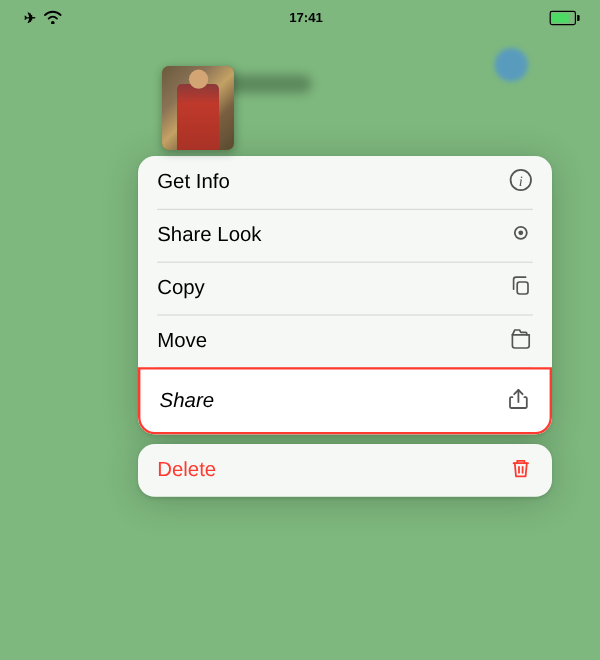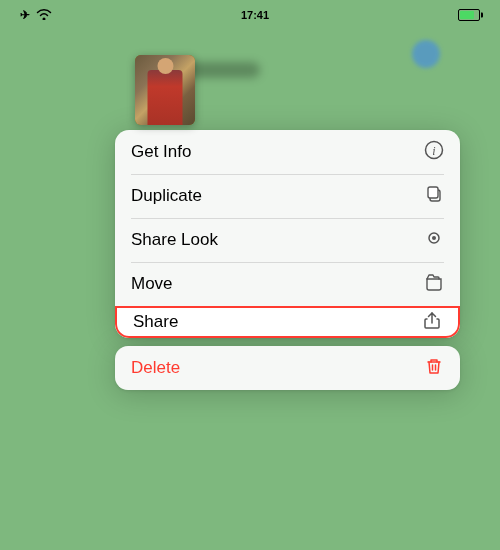--- a/index.html
+++ b/index.html
@@ -263,67 +263,67 @@
       <span class="menu-item-label">Get Info</span>
       <span class="menu-item-icon">
         <svg width="20" height="20" viewBox="0 0 20 20" fill="none">
           <circle cx="10" cy="10" r="8.5" stroke="#555" stroke-width="1.5"></circle>
           <text x="10" y="15" text-anchor="middle" font-size="12" fill="#555" font-family="serif" font-style="italic">i</text>
         </svg>
       </span>
     </div>
 
 
-    <div class="menu-item">
-      <span class="menu-item-label">Duplicate</span>
-      <span class="menu-item-icon">
-        <svg width="20" height="20" viewBox="0 0 20 20" fill="none">
-          <rect x="6" y="6" width="10" height="11" rx="2" stroke="#555" stroke-width="1.4"></rect>
-          <rect x="4" y="3" width="10" height="11" rx="2" stroke="#555" stroke-width="1.4" fill="white"></rect>
-        </svg>
-      </span>
-    </div>
 
     <div class="menu-item">
       <span class="menu-item-label">Share Look</span>
       <span class="menu-item-icon">
         <svg width="20" height="20" viewBox="0 0 20 20" fill="none">
           <circle cx="10" cy="10" r="5" stroke="#555" stroke-width="1.5"></circle>
           <circle cx="10" cy="10" r="2" fill="#555"></circle>
         </svg>
       </span>
     </div>
 
 
+    <div class="menu-item">
+      <span class="menu-item-label">Copy</span>
+      <span class="menu-item-icon">
+        <svg width="20" height="20" viewBox="0 0 20 20" fill="none">
+          <rect x="7" y="7" width="9" height="10" rx="2" stroke="#555" stroke-width="1.4"></rect>
+          <path d="M4 13V5a2 2 0 012-2h8" stroke="#555" stroke-width="1.4" stroke-linecap="round"></path>
+        </svg>
+      </span>
+    </div>
 
     <div class="menu-item">
       <span class="menu-item-label">Move</span>
       <span class="menu-item-icon">
         <svg width="20" height="20" viewBox="0 0 20 20" fill="none">
           <path d="M3 7h14v9a2 2 0 01-2 2H5a2 2 0 01-2-2V7z" stroke="#555" stroke-width="1.4"></path>
           <path d="M3 7l2-4h4l1 2h4a1 1 0 011 1v1" stroke="#555" stroke-width="1.4" stroke-linecap="round" stroke-linejoin="round"></path>
         </svg>
       </span>
     </div>
 
     <div style="border: 2.5px solid #ff3b30; margin: 0; position: relative; background: white; border-radius: 0 0 14px 14px;">
-      <div class="menu-item" style="height: 28px;">
+      <div class="menu-item" style="height: 52px; font-style: italic;">
         <span class="menu-item-label">Share</span>
         <span class="menu-item-icon">
           <svg width="20" height="20" viewBox="0 0 20 20" fill="none">
             <path d="M10 3v10" stroke="#555" stroke-width="1.5" stroke-linecap="round"></path>
             <path d="M6.5 6.5L10 3l3.5 3.5" stroke="#555" stroke-width="1.5" stroke-linecap="round" stroke-linejoin="round"></path>
             <path d="M5 9H4a1 1 0 00-1 1v7a1 1 0 001 1h12a1 1 0 001-1v-7a1 1 0 00-1-1h-1" stroke="#555" stroke-width="1.5" stroke-linecap="round"></path>
           </svg>
         </span>
       </div>
     </div>
   </div>
 
-  <div class="menu-divider-section" style="margin-top: 8px; border-radius: 13px;">
+  <div class="menu-divider-section" style="margin-top: 8px;">
     <div class="menu-item delete">
       <span class="menu-item-label">Delete</span>
       <span class="menu-item-icon">
         <svg width="20" height="20" viewBox="0 0 20 20" fill="none">
           <path d="M4 6h12" stroke="#ff3b30" stroke-width="1.5" stroke-linecap="round"></path>
           <path d="M7 6V4h6v2" stroke="#ff3b30" stroke-width="1.5" stroke-linecap="round" stroke-linejoin="round"></path>
           <path d="M5 6l1 11h8l1-11" stroke="#ff3b30" stroke-width="1.5" stroke-linecap="round" stroke-linejoin="round"></path>
           <path d="M8.5 9v5M11.5 9v5" stroke="#ff3b30" stroke-width="1.5" stroke-linecap="round"></path>
         </svg>
       </span>

